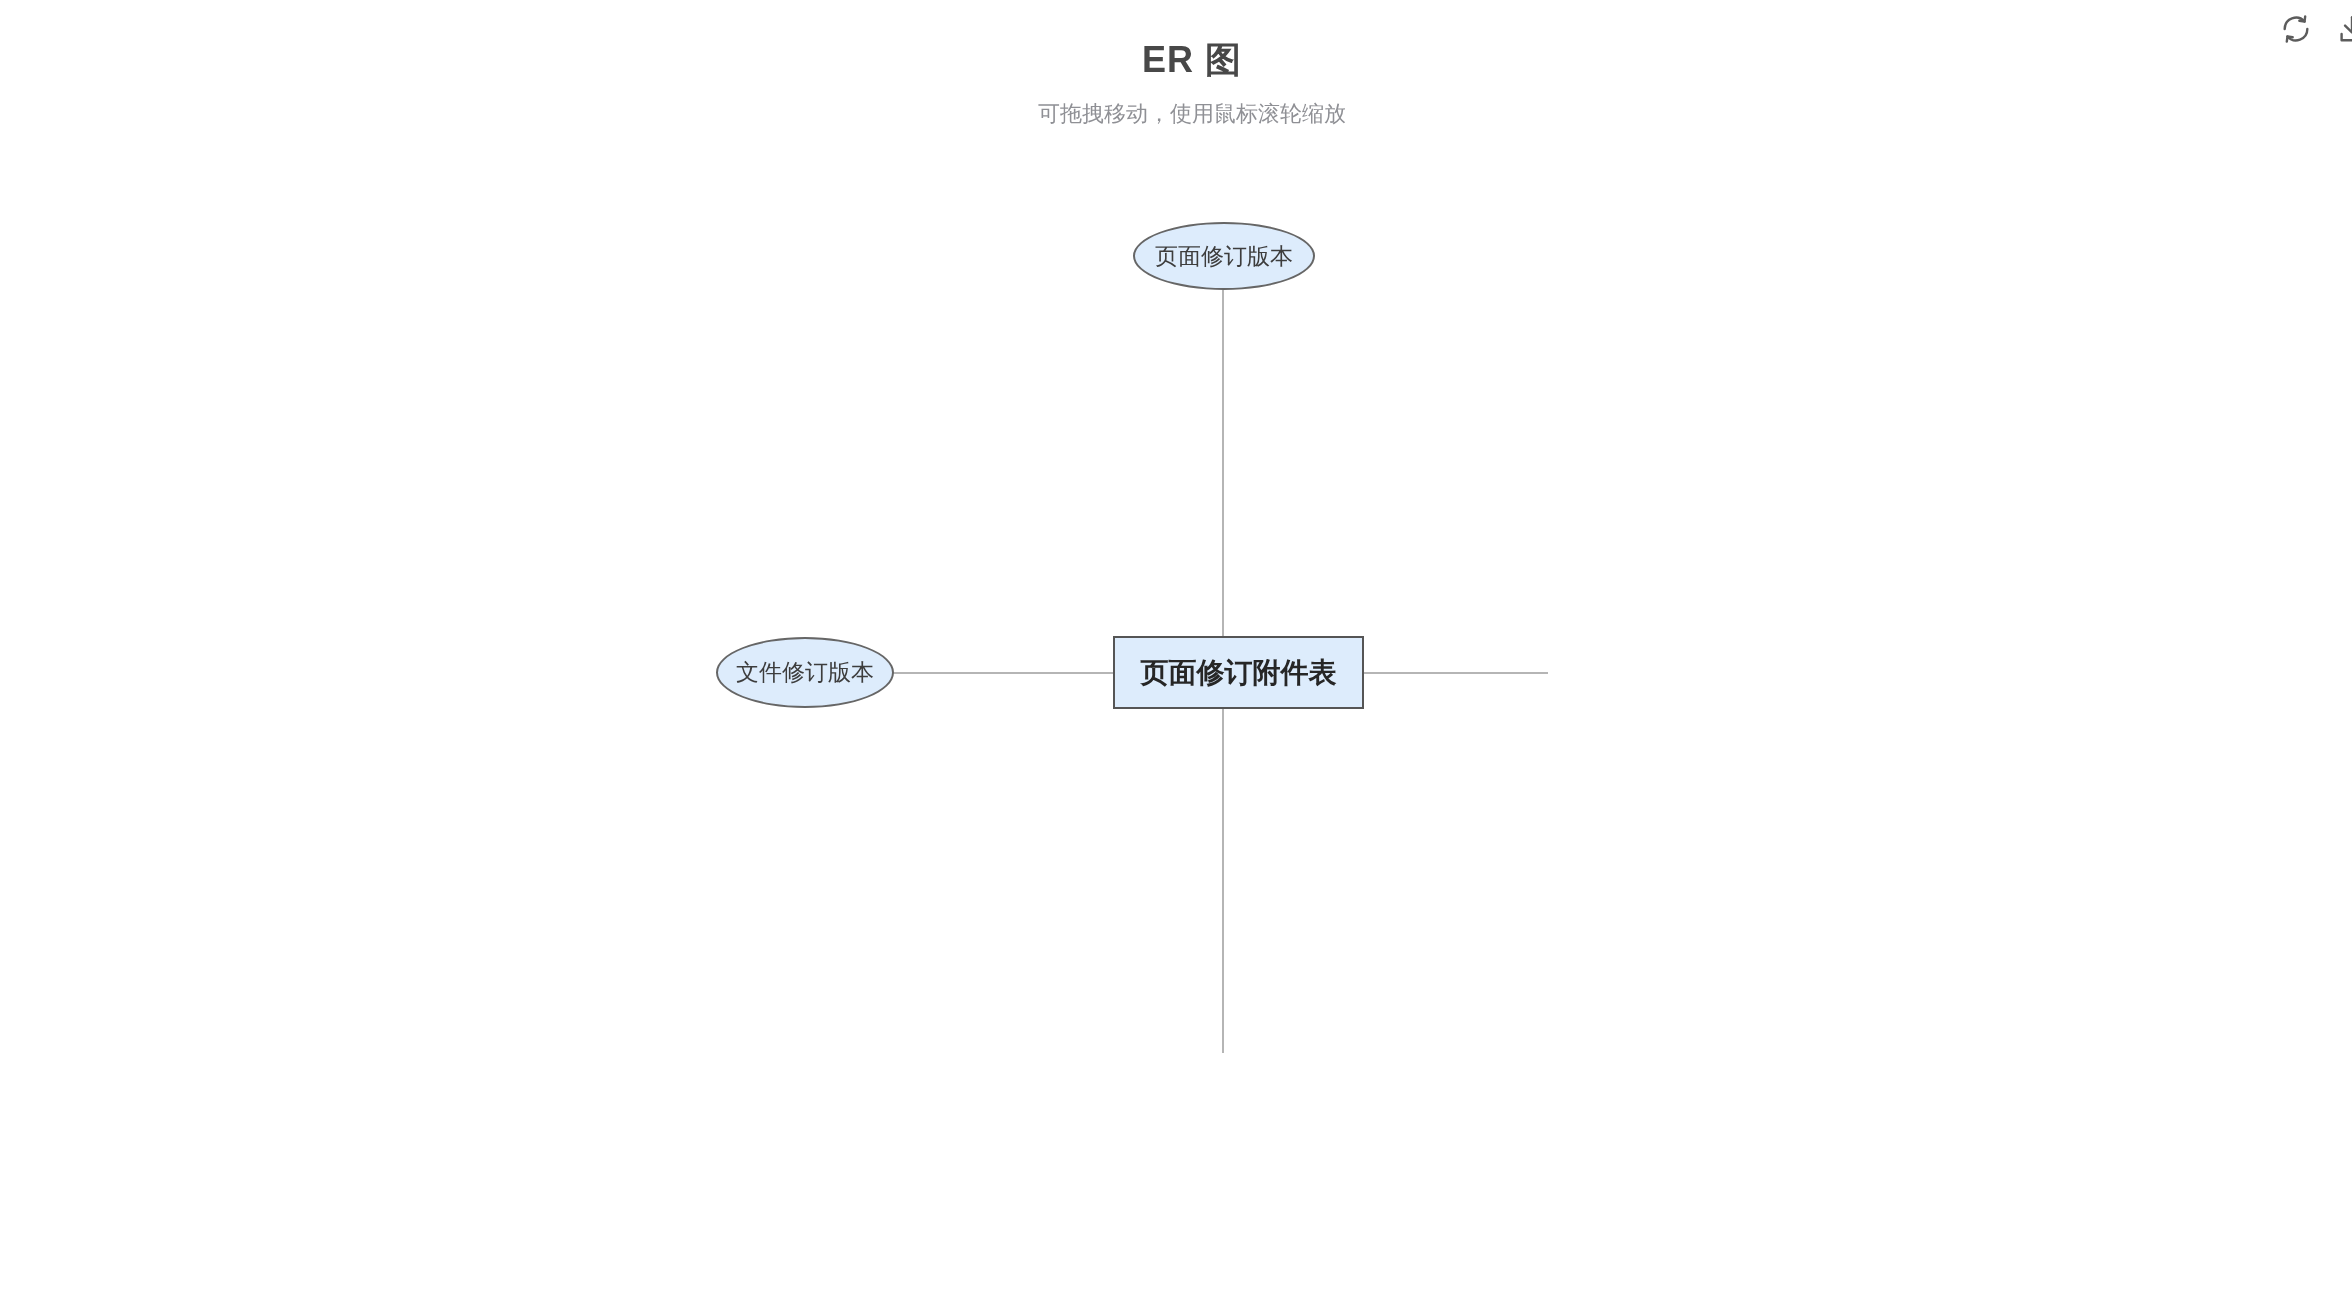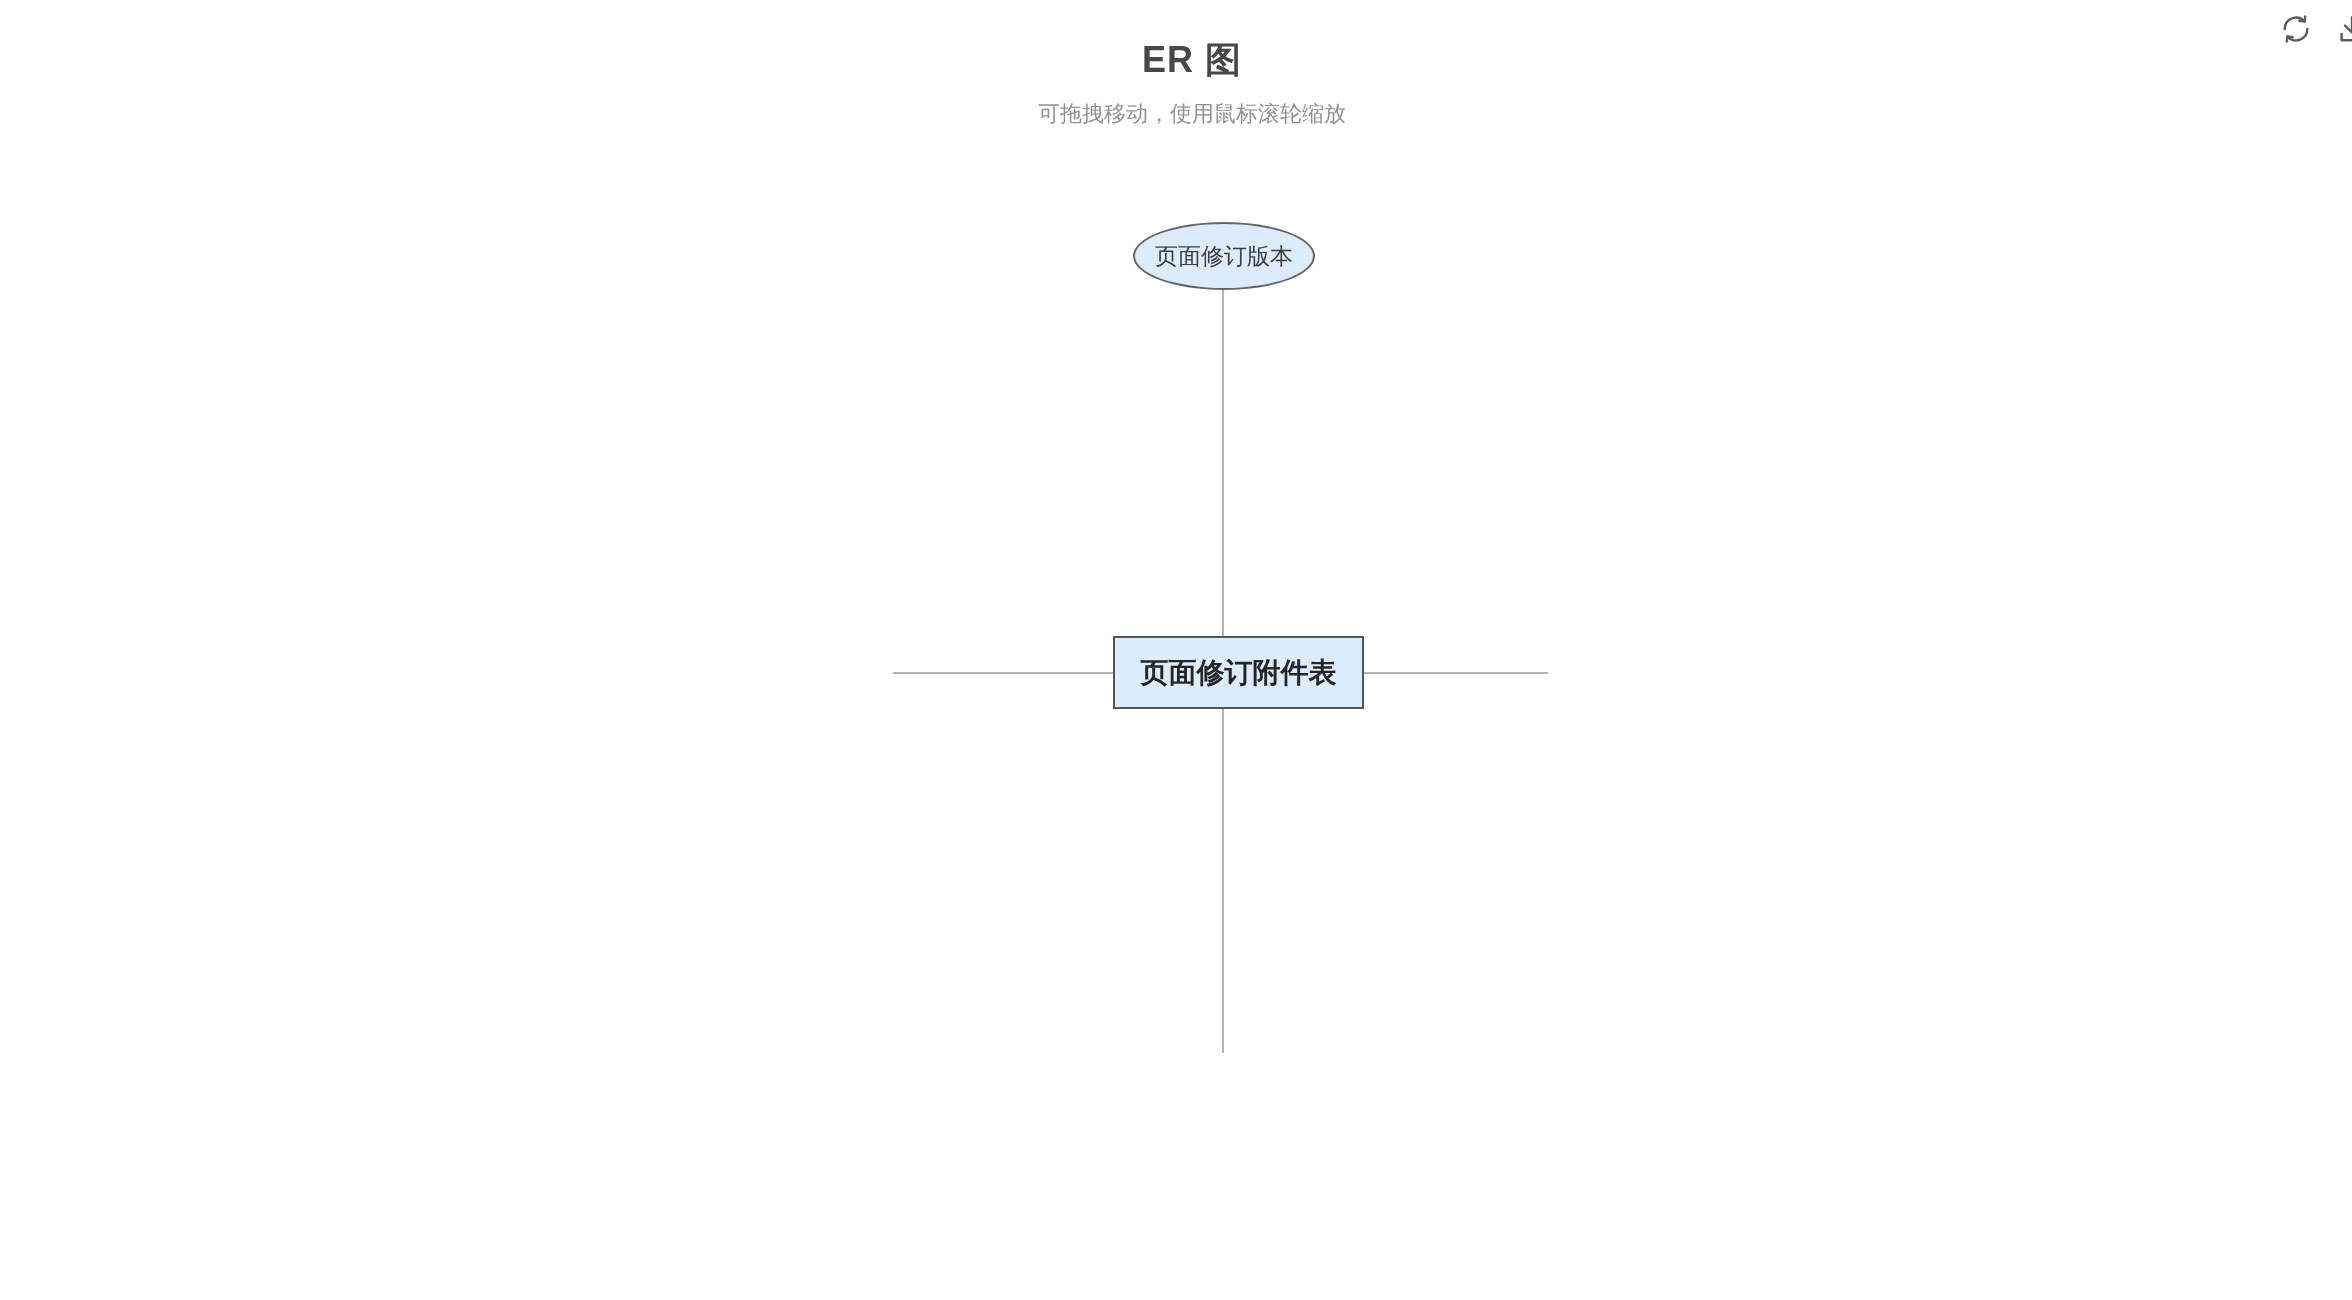--- a/index.html
+++ b/index.html
@@ -155,15 +155,16 @@
     </button>
   </div>
 
   <div class="canvas">
     <div class="edge edge-v"></div>
     <div class="edge edge-h"></div>
 
     <div class="entity">页面修订附件表</div>
 
     <div class="attr attr-top">页面修订版本</div>
+    <div class="attr attr-left">文件修订版本</div>
   </div>
 
 </div>
 
 </body></html>

